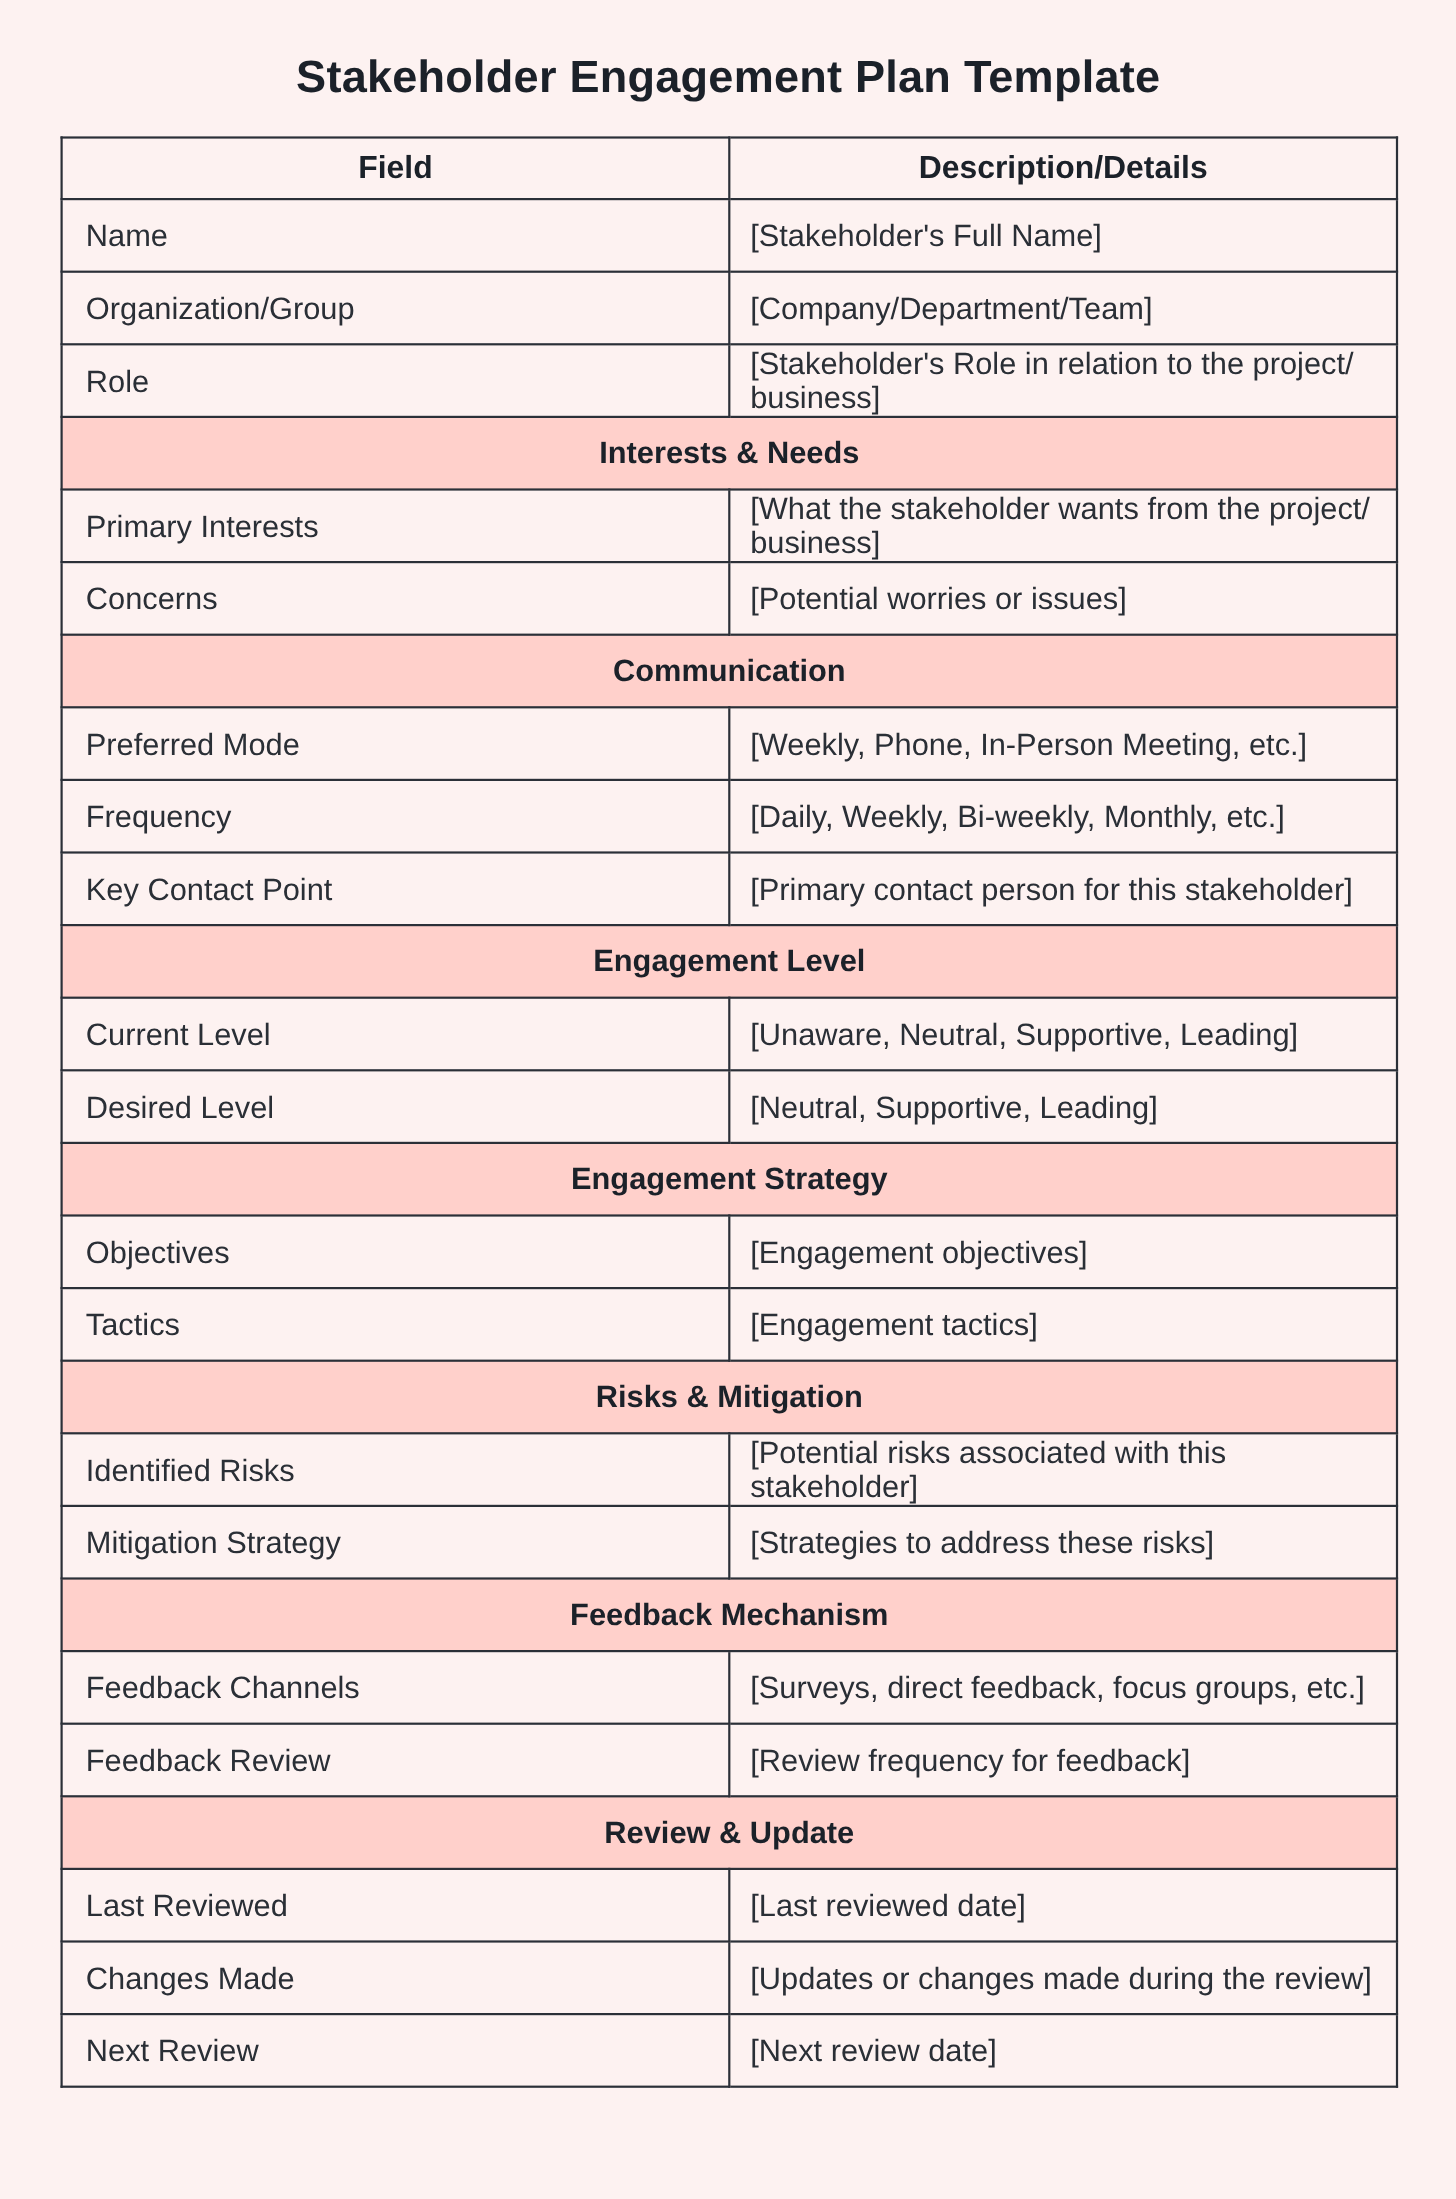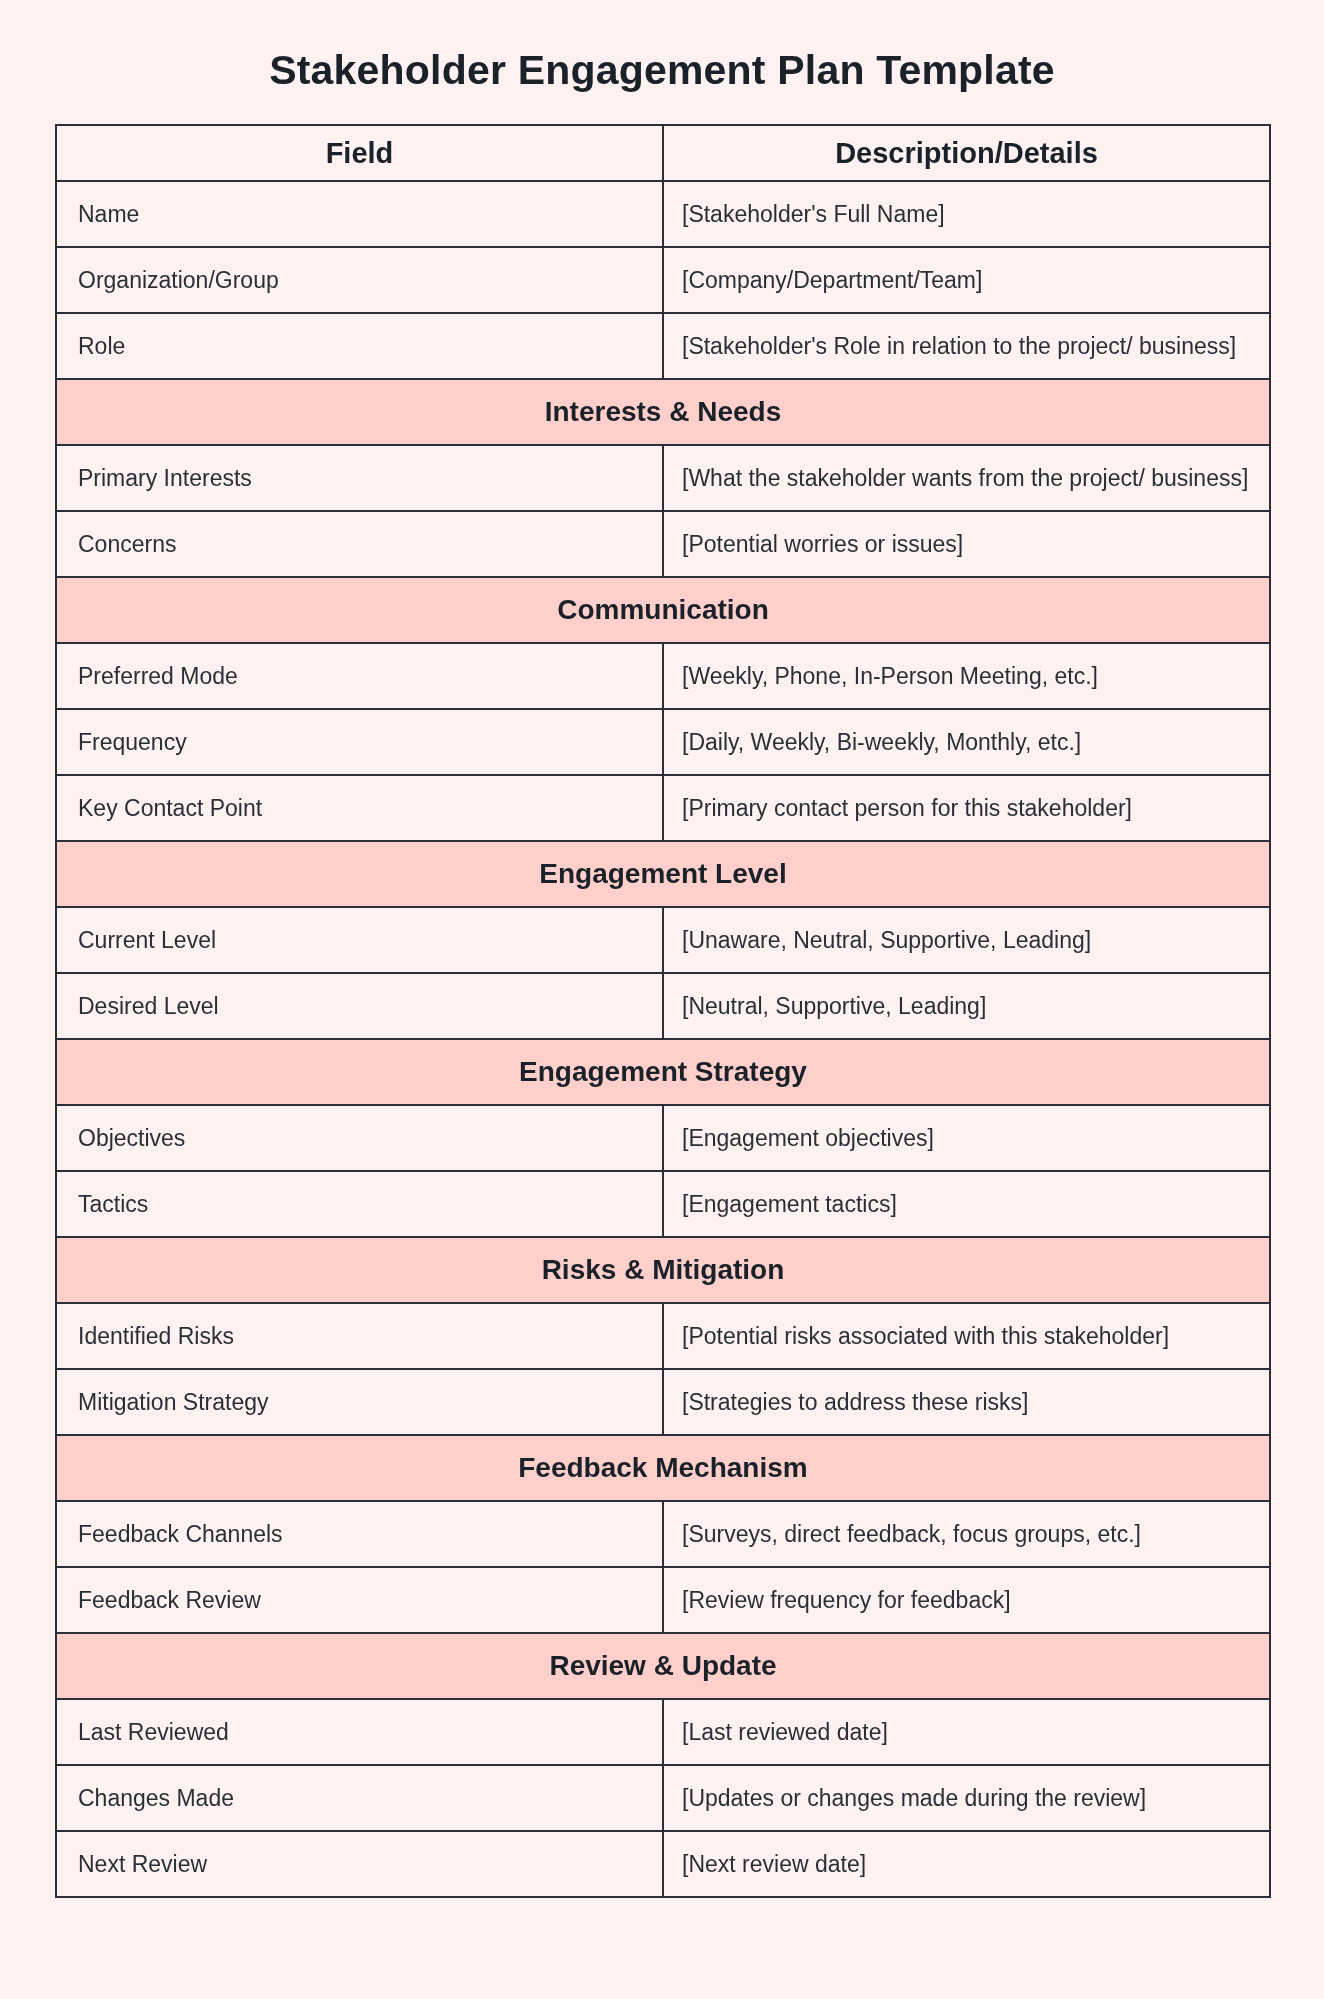--- a/index.html
+++ b/index.html
@@ -55,21 +55,21 @@
     tr.section-row td {
       background: #ffd0cb;
       text-align: center;
       font-size: 28px;
       font-weight: bold;
       color: #1b2129;
     }
     tr.data-row { height: 66px; }
     tr.data-row td {
       background: #fdf2f1;
-      font-size: 23px;
+      font-size: 28px;
       line-height: 31px;
       color: #2a2f36;
     }
     tr.data-row td.field { padding-left: 21px; }
     tr.data-row td.desc { padding-left: 18px; padding-right: 8px; border-radius: 29px; }
     tr.data-row td.desc.wrap { line-height: 31px; padding-top: 0; }
   </style>
 </head>
 <body>
 

